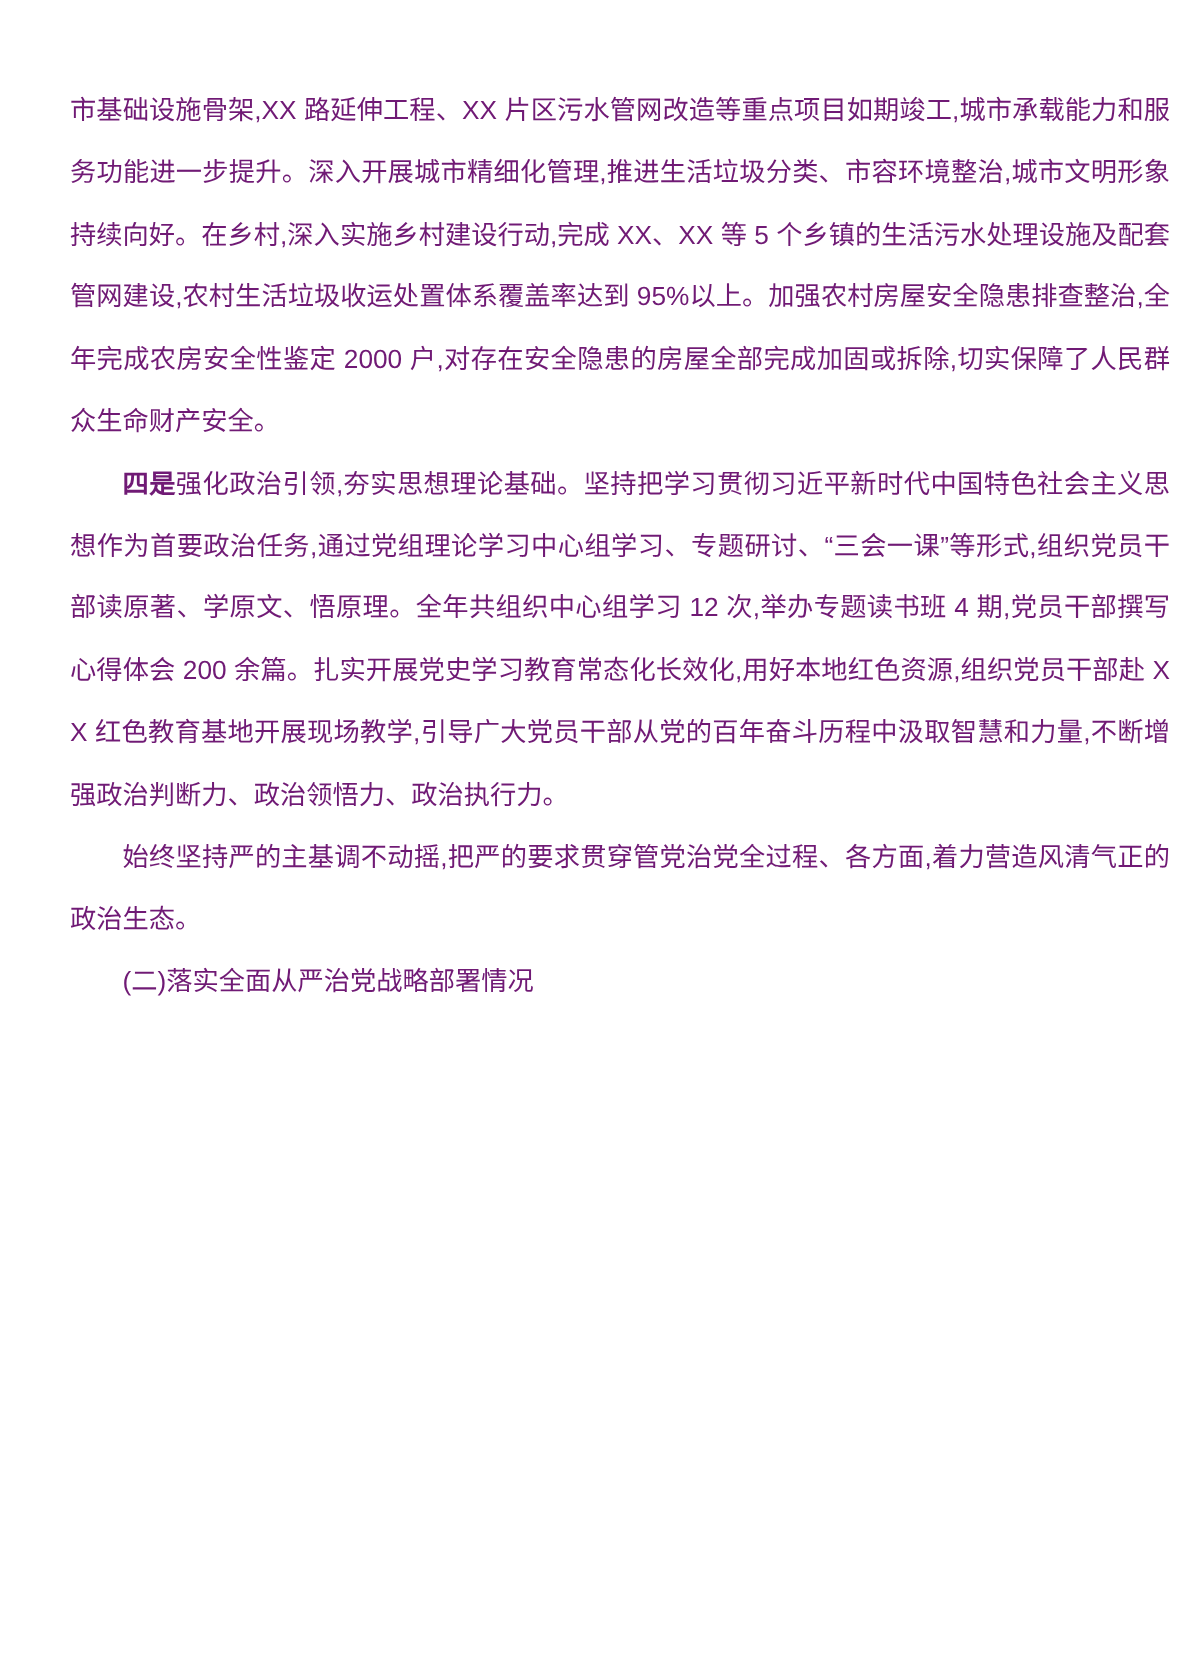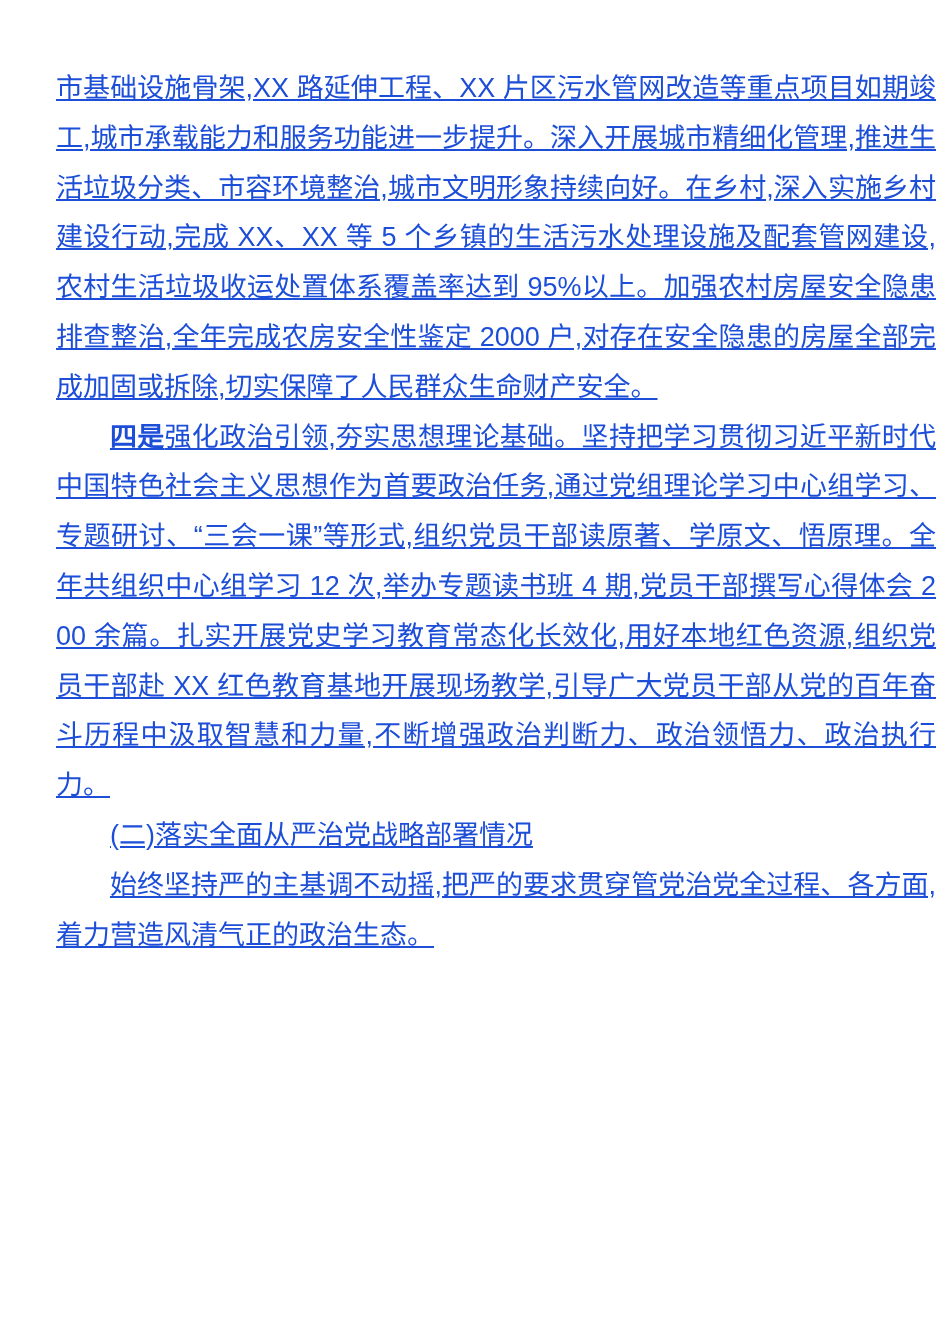--- a/index.html
+++ b/index.html
@@ -22,42 +22,41 @@
     width: 950px;
     height: 1344px;
     background: #ffffff;
     overflow: hidden;
   }
   .content {
     position: absolute;
     left: 56px;
     top: 64px;
     width: 880px;
-    font-size: 27px;
+    font-size: 21px;
     line-height: 49.8px;
     text-align: justify;
     text-justify: inter-ideograph;
     word-break: break-all;
-    color: #1d4ed8;
-    text-decoration: underline;
+    color: #701a75;
   }
   .content p.para {
     margin: 0;
     padding: 0;
   }
   .content p.para.indent {
     text-indent: 2em;
   }
   .content strong.lead {
     font-weight: bold;
   }
 </style>
 </head>
 <body>
 
 <div class="page">
   <div class="content">
       <p class="para">市基础设施骨架,XX 路延伸工程、XX 片区污水管网改造等重点项目如期竣工,城市承载能力和服务功能进一步提升。深入开展城市精细化管理,推进生活垃圾分类、市容环境整治,城市文明形象持续向好。在乡村,深入实施乡村建设行动,完成 XX、XX 等 5 个乡镇的生活污水处理设施及配套管网建设,农村生活垃圾收运处置体系覆盖率达到 95%以上。加强农村房屋安全隐患排查整治,全年完成农房安全性鉴定 2000 户,对存在安全隐患的房屋全部完成加固或拆除,切实保障了人民群众生命财产安全。</p>
       <p class="para indent"><strong class="lead">四是</strong>强化政治引领,夯实思想理论基础。坚持把学习贯彻习近平新时代中国特色社会主义思想作为首要政治任务,通过党组理论学习中心组学习、专题研讨、“三会一课”等形式,组织党员干部读原著、学原文、悟原理。全年共组织中心组学习 12 次,举办专题读书班 4 期,党员干部撰写心得体会 200 余篇。扎实开展党史学习教育常态化长效化,用好本地红色资源,组织党员干部赴 XX 红色教育基地开展现场教学,引导广大党员干部从党的百年奋斗历程中汲取智慧和力量,不断增强政治判断力、政治领悟力、政治执行力。</p>
+      <p class="para indent">始终坚持严的主基调不动摇,把严的要求贯穿管党治党全过程、各方面,着力营造风清气正的政治生态。</p>
       <p class="para indent">(二)落实全面从严治党战略部署情况</p>
-      <p class="para indent">始终坚持严的主基调不动摇,把严的要求贯穿管党治党全过程、各方面,着力营造风清气正的政治生态。</p>
     </div>
 </div>
 
 </body></html>

